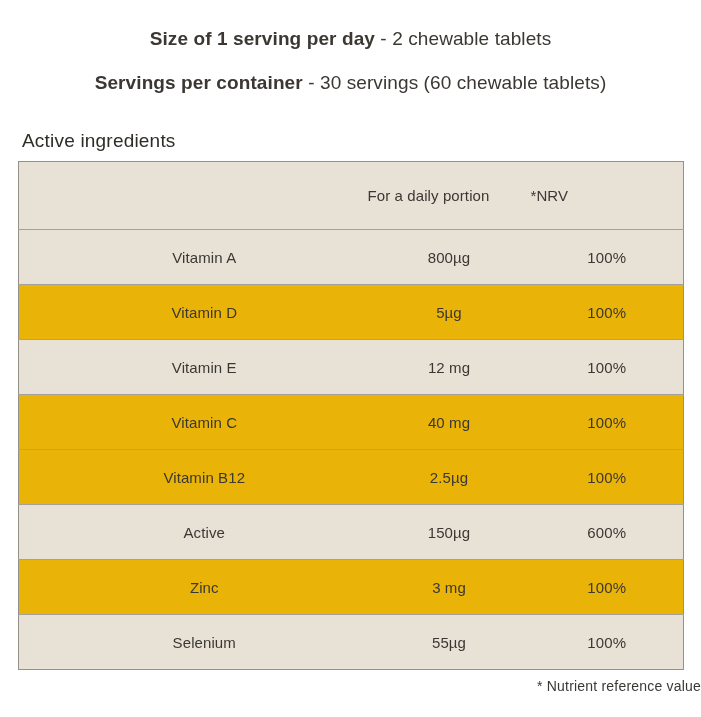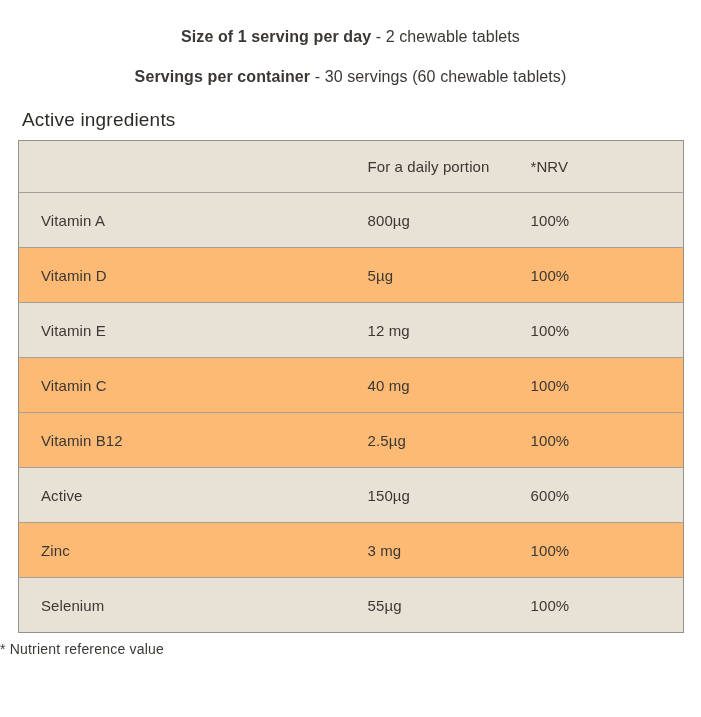--- a/index.html
+++ b/index.html
@@ -11,33 +11,33 @@
   }
   .page {
     width: 701px;
     height: 717px;
     position: relative;
     background: #ffffff;
     overflow: hidden;
   }
   .intro-line {
     text-align: center;
-    font-size: 16px;
+    font-size: 19px;
     color: #3b3834;
     letter-spacing: 0.1px;
   }
   .intro-line.first { padding-top: 28px; }
   .intro-line.second { padding-top: 22px; }
   .intro-label { font-weight: 700; }
   .intro-value { font-weight: 400; }
   .section-title {
     font-size: 19px;
     font-weight: 400;
     color: #2f2c28;
-    margin: 23px 0 9px 22px;
+    margin: 36px 0 9px 22px;
     letter-spacing: 0.2px;
   }
   table.ingredients {
     border-collapse: collapse;
     table-layout: fixed;
     width: 665px;
     margin-left: 18px;
     border: 1px solid #94908a;
   }
   table.ingredients col.c1 { width: 349px; }
@@ -45,27 +45,27 @@
   table.ingredients col.c3 { width: 153px; }
   table.ingredients th, table.ingredients td {
     font-size: 15px;
     font-weight: 400;
     text-align: left;
     vertical-align: middle;
     color: #3b3834;
     border-top: 1px solid #a5a19a;
     letter-spacing: 0.1px;
   }
-  table.ingredients thead th { height: 52px; border-top: none; }
-  table.ingredients tbody td { height: 55px; }
+  table.ingredients thead th { height: 68px; border-top: none; }
+  table.ingredients tbody td { height: 55px; text-align: center; }
   table.ingredients .cell-name { padding-left: 22px; }
   tr.row-alt { background: #e8e2d6; }
-  tr.row-plain { background: #fdba74; }
+  tr.row-plain { background: #eab308; }
   .footnote {
-    text-align: left;
+    text-align: right;
     font-size: 14px;
     color: #3b3834;
     margin-top: 8px;
     letter-spacing: 0.2px;
   }
 </style>
 </head>
 <body>
 
 <div class="page">

